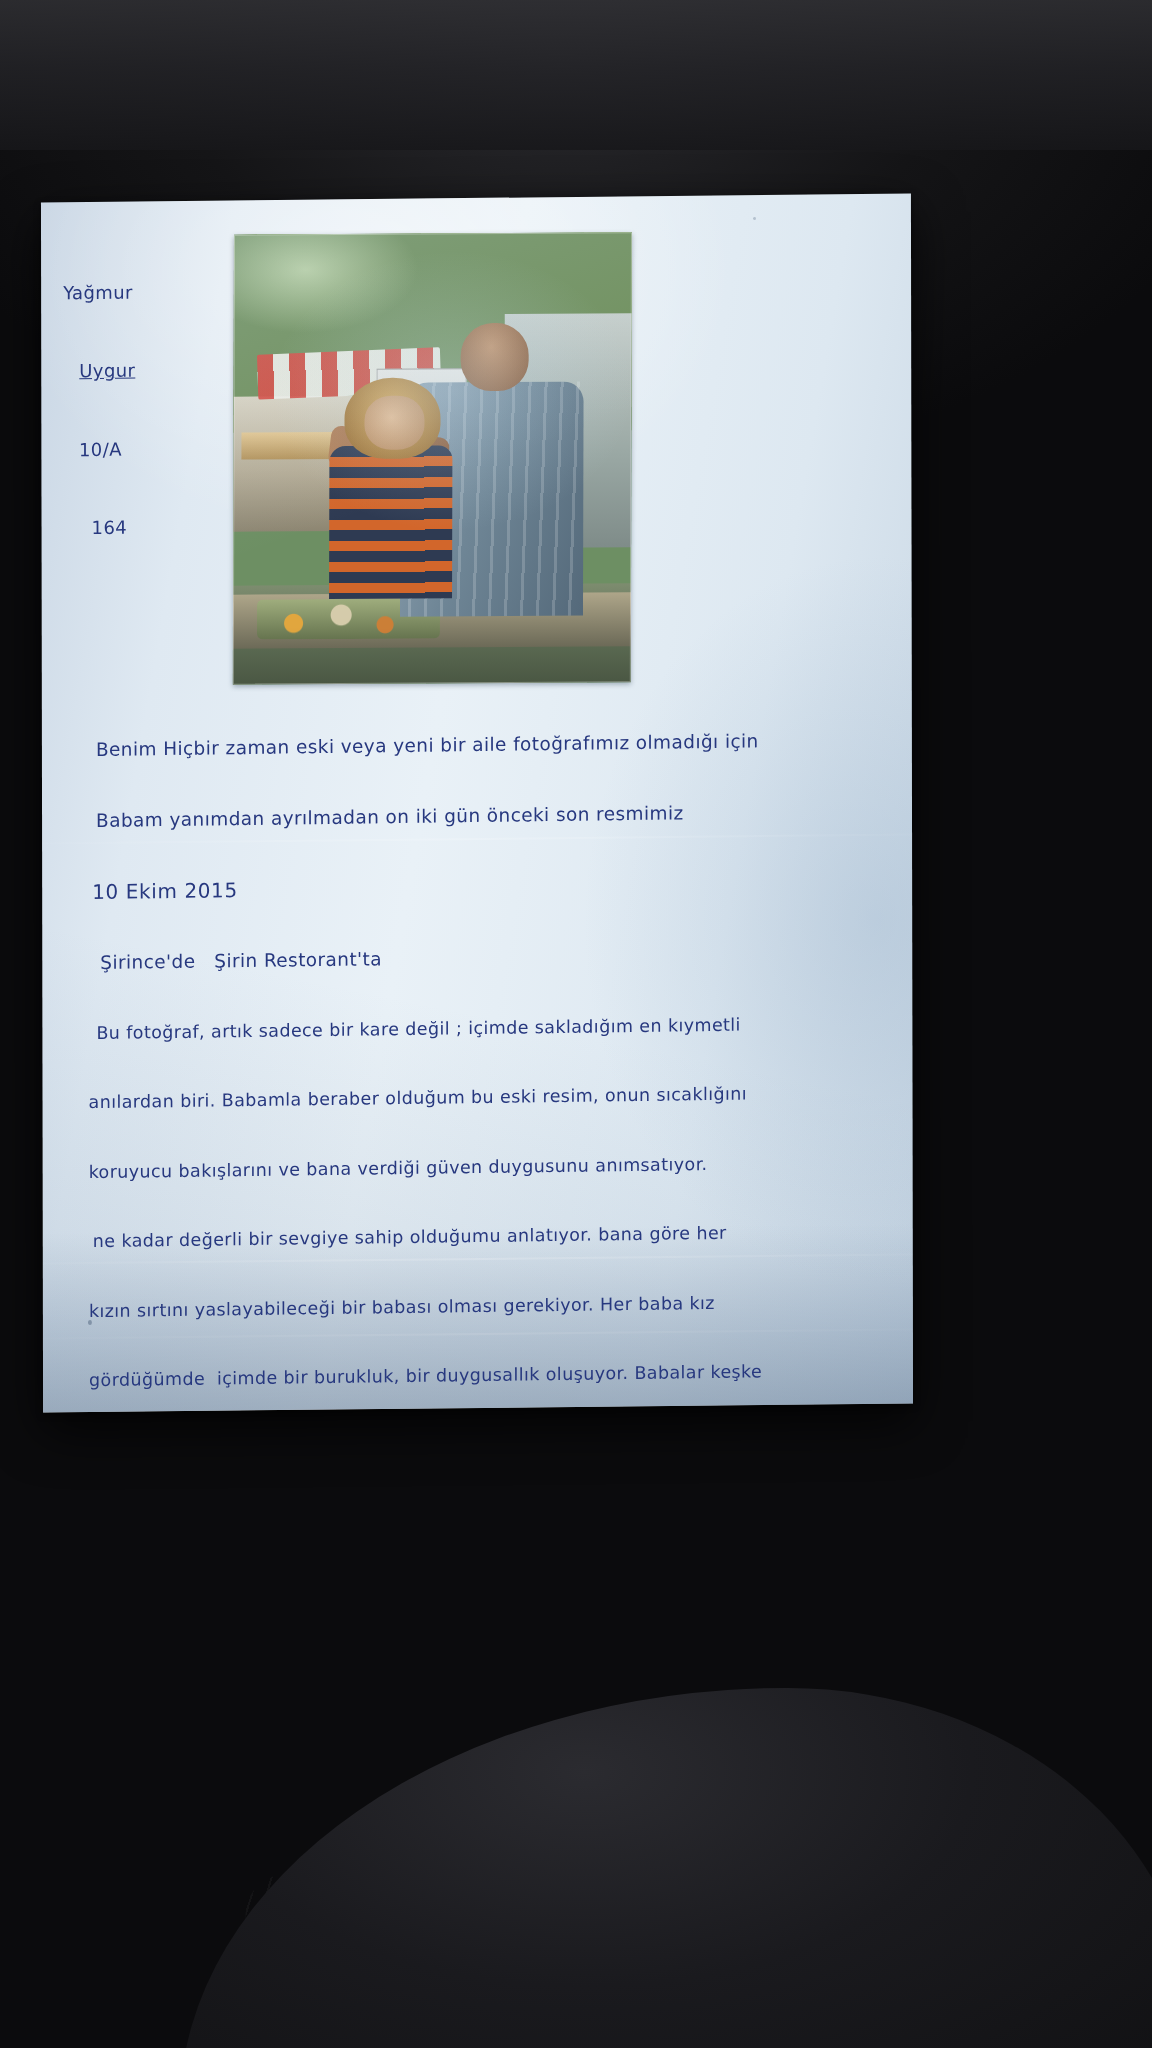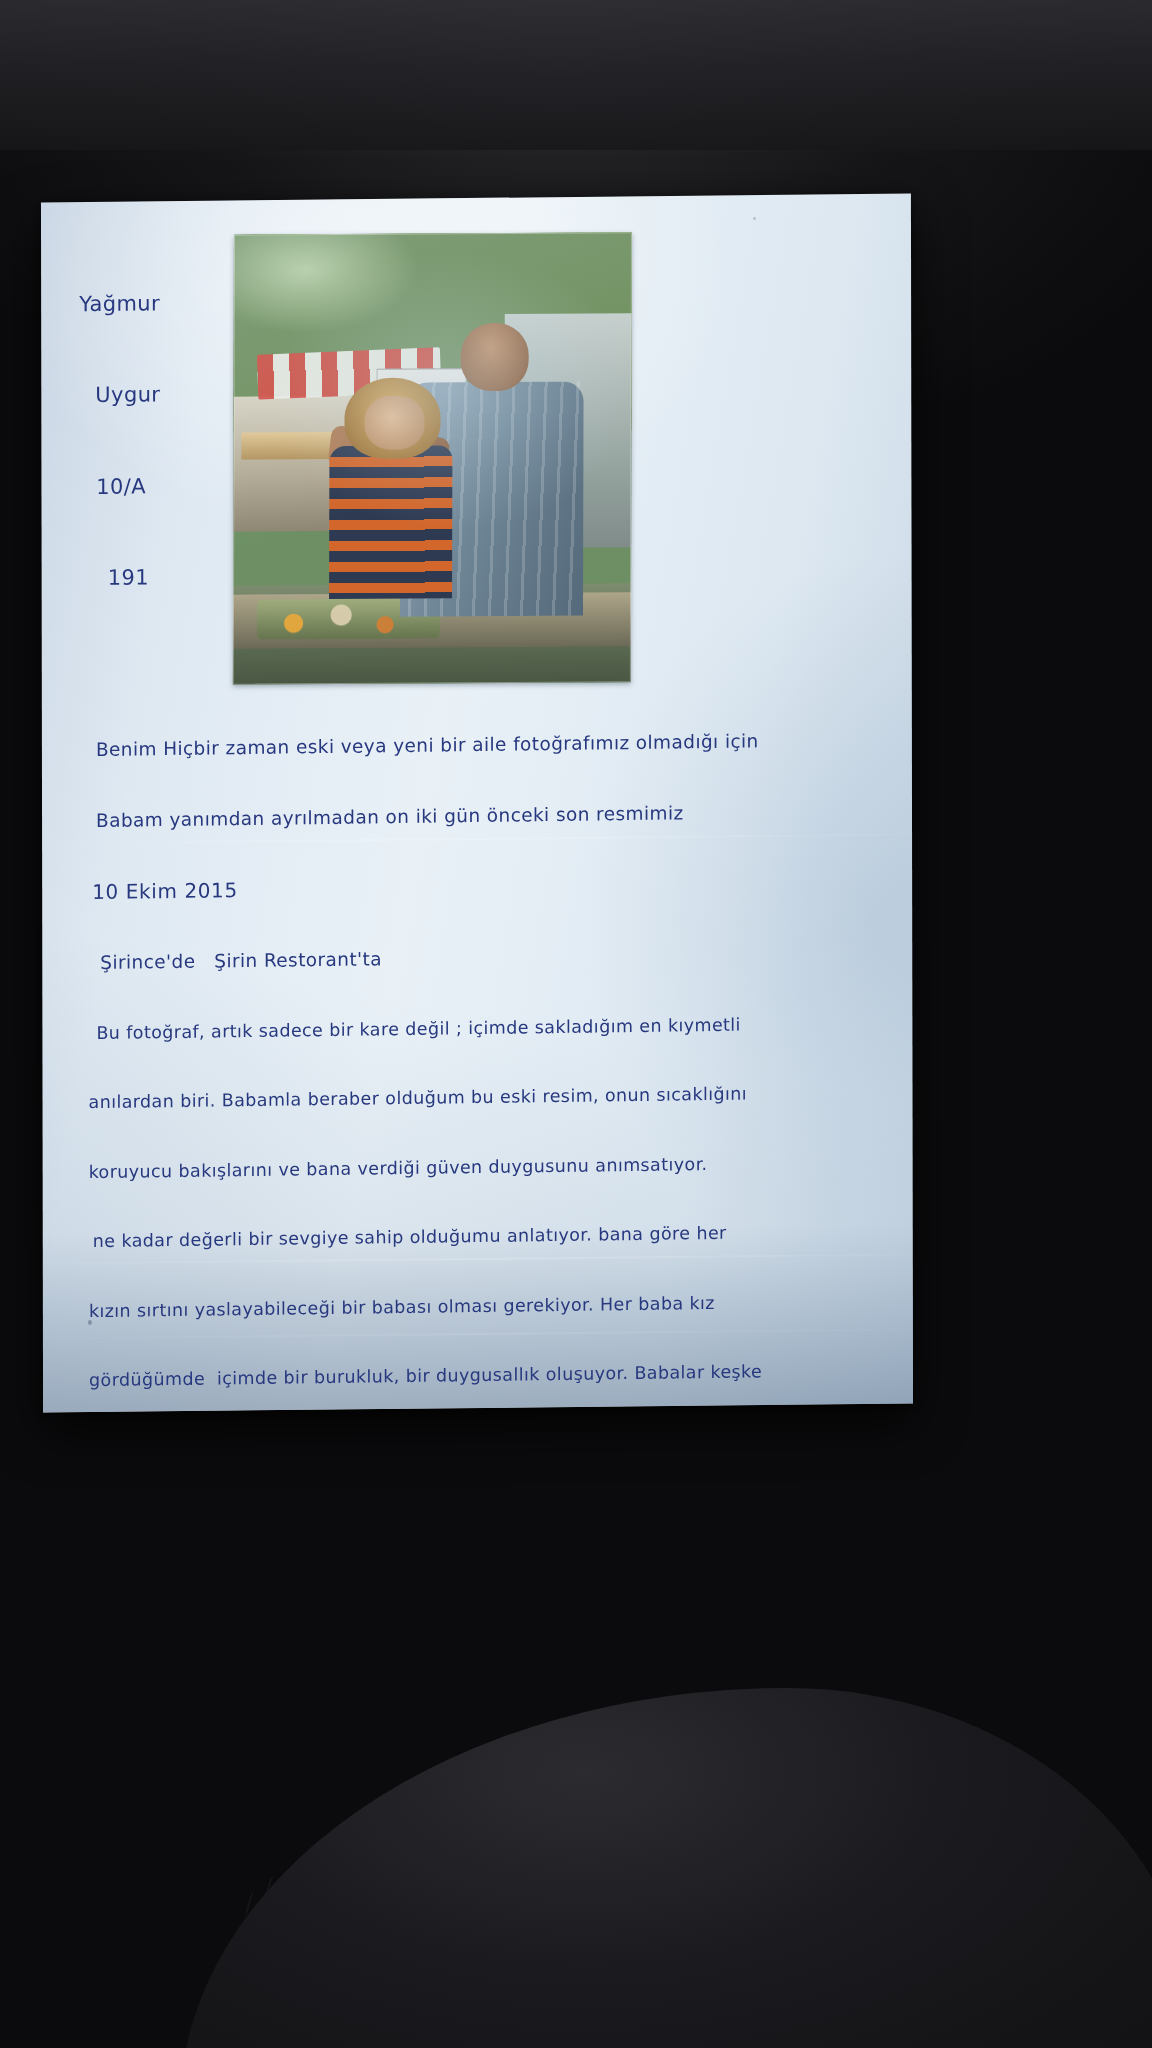--- a/index.html
+++ b/index.html
@@ -96,27 +96,27 @@
     letter-spacing: .4px;
     white-space: pre;
     transform-origin: left center;
   }
   .ink {
     color: #27387f;
   }
 
   #corner-id {
     position: absolute;
-    left: 38px;
+    left: 22px;
     top: 26px;
     line-height: 1.45;
-    font-size: 21px;
+    font-size: 18px;
   }
   #corner-id div { display:block; }
-  #corner-id .l2 { padding-left: 16px; }
+  #corner-id .l2 { padding-left: 16px; text-decoration: underline; }
   #corner-id .l3 { padding-left: 2px; text-align: center; }
   #corner-id .l4 { padding-left: 28px; }
 
   
   #photo {
     position: absolute;
     left: 192px;
     top: 35px;
     width: 398px;
     height: 450px;
@@ -273,21 +273,21 @@
   <div class="crease" style="top:1135px; opacity:.45;"></div>
   <div class="wrinkle-bottom"></div>
 
   <div class="speck" style="left:45px; top:1118px; width:4px; height:5px;"></div>
   <div class="speck" style="left:712px; top:22px; width:3px; height:3px; opacity:.6;"></div>
 
   <div id="corner-id" class="hand ink">
     <div class="l1">Yağmur</div>
     <div class="l2">Uygur</div>
     <div class="l3">10/A</div>
-    <div class="l4">191</div>
+    <div class="l4">164</div>
   </div>
 
   <div id="photo">
     <div class="sky"></div>
     <div class="shopfront"></div>
     <div class="awning"></div>
     <div class="shelf"></div>
     <div class="fridge">
         <div class="brand"></div>
       </div>

